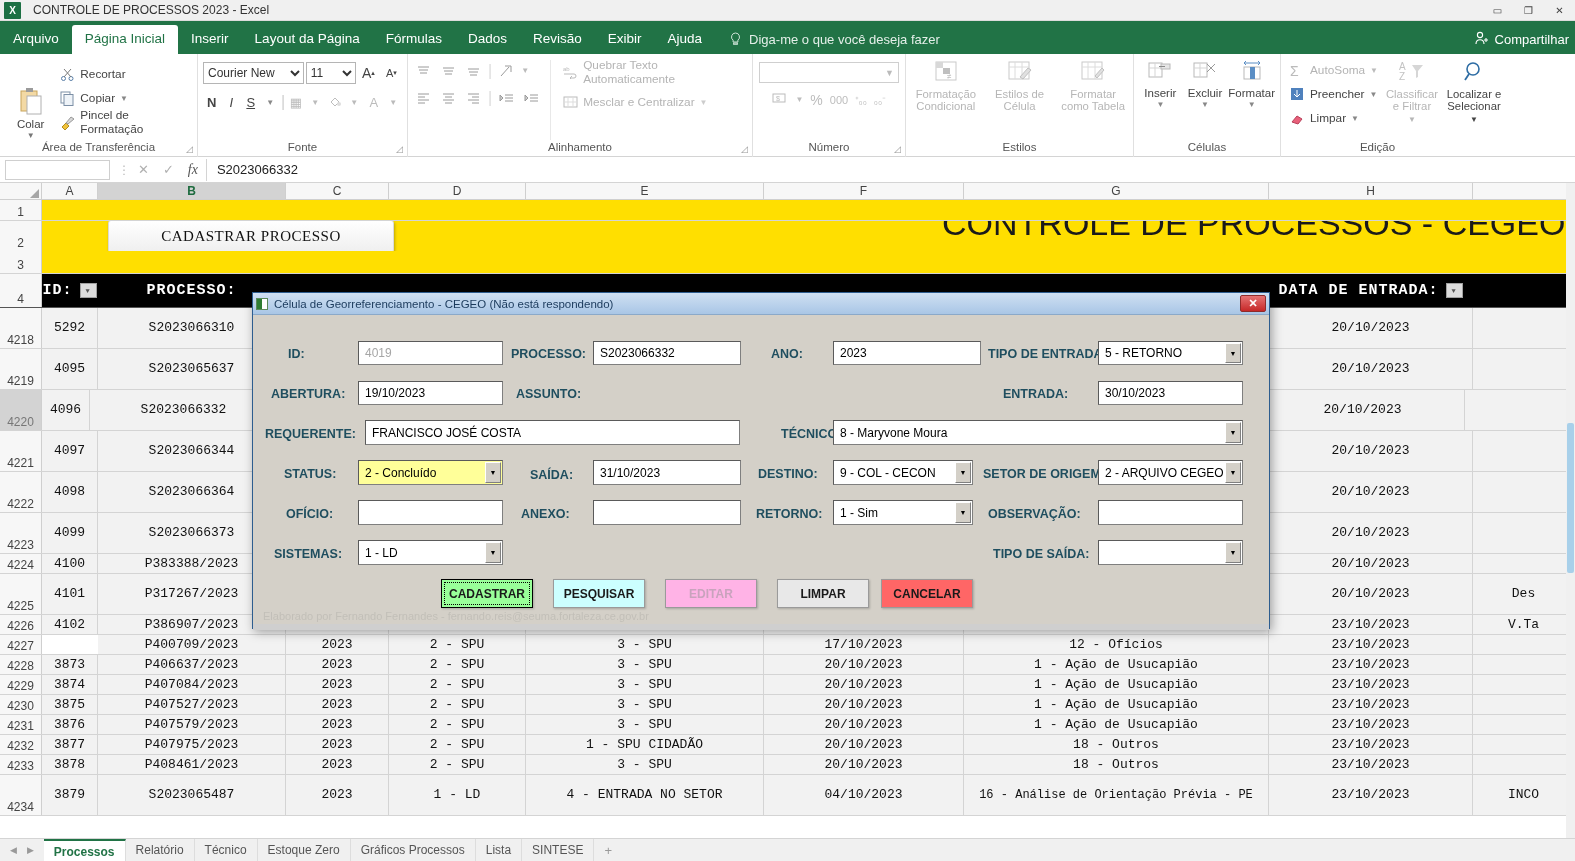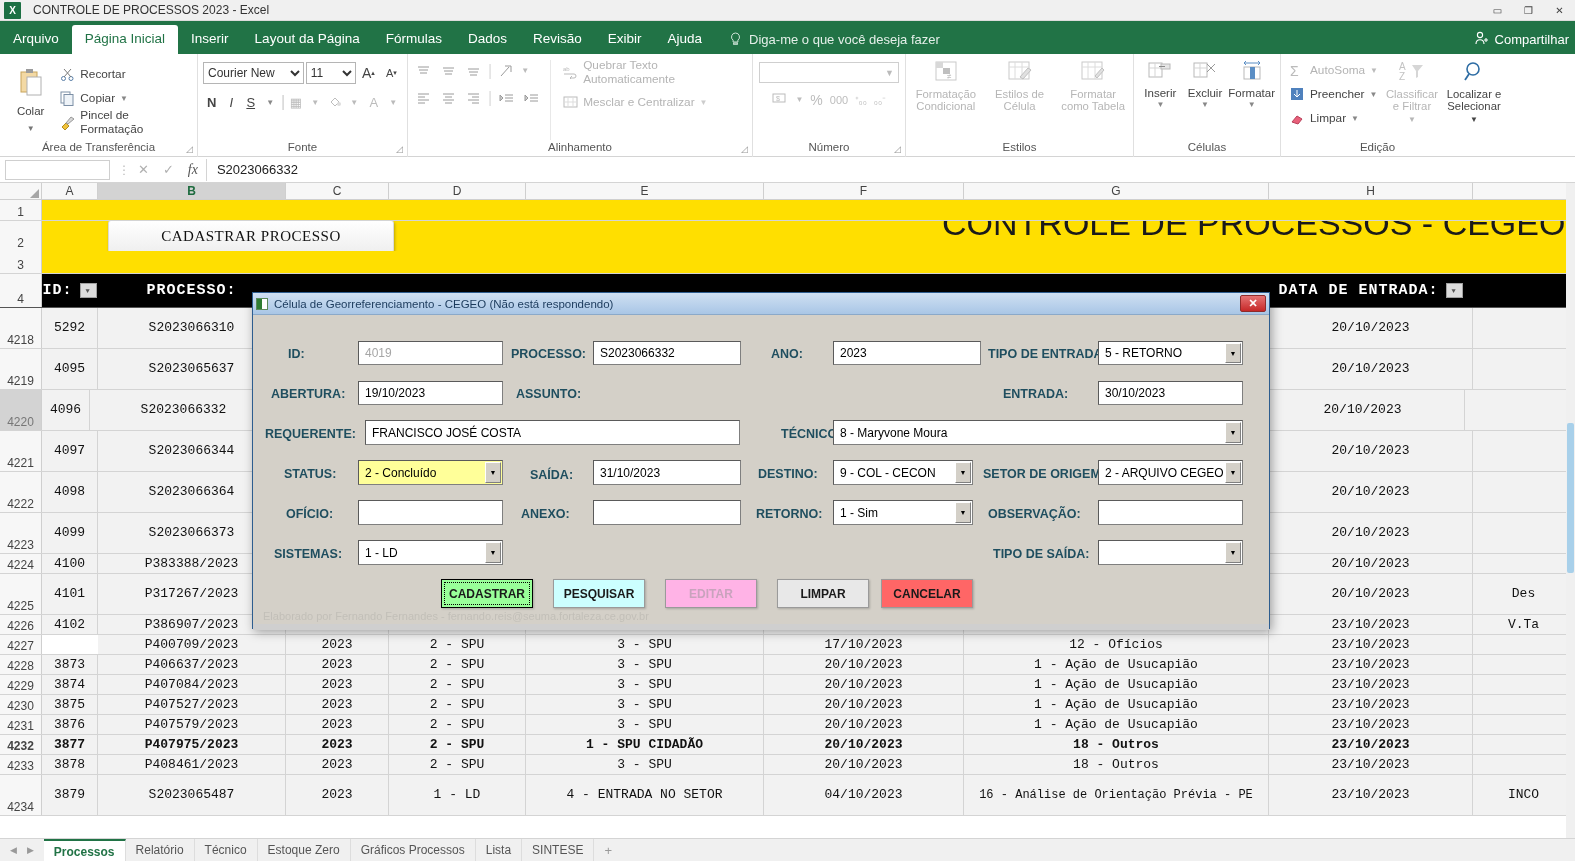--- a/index.html
+++ b/index.html
@@ -50,22 +50,22 @@
     display: flex; position: relative;
   }
   .rgroup { position: relative; height: 103px; border-right: 1px solid #e0e0e0; display: flex; flex-direction: column; }
   .rgroup-body { flex: 1; display: flex; padding: 4px 5px 0 5px; }
   .rgroup-label {
     font-size: 11.5px; color: #555; text-align: center; height: 17px; line-height: 15px;
     position: relative;
   }
   .rgroup-label .dlg { position: absolute; right: 4px; top: 2px; font-size: 9px; color: #999;}
 
-  .big-btn { display: flex; flex-direction: column; align-items: center; justify-content: center;
-    width: 54px; font-size: 11.5px; color: #444; gap: 7px; }
+  .big-btn { display: flex; flex-direction: column; align-items: center; justify-content: flex-end;
+    width: 54px; font-size: 11.5px; color: #444; gap: 1px; }
   .paste-ico { width: 28px; height: 30px; position: relative; }
   .small-item { display: flex; align-items: center; gap: 5px; font-size: 11.8px; color: #444; height: 24px; padding: 0 4px;}
   .small-item.dim { color: #b4b4b4; }
   .icn { width: 15px; height: 15px; display:inline-block; }
 
   select.fontsel, select.sizesel {
     font-family: "Liberation Sans", sans-serif; font-size: 12px; height: 22px;
     border: 1px solid #b5b5b5; background: #fff; color:#333;
   }
   .fmt-row { display: flex; align-items: center; gap: 2px; height: 26px; }
@@ -789,21 +789,21 @@
           <div class="cell" style="width: 56px;">3876</div>
           <div class="cell" style="width: 188px;">P407579/2023</div>
           <div class="cell" style="width: 103px;">2023</div>
           <div class="cell" style="width: 137px;">2 - SPU</div>
           <div class="cell" style="width: 238px;">3 - SPU</div>
           <div class="cell" style="width: 200px;">20/10/2023</div>
           <div class="cell" style="width: 305px;">1 - Ação de Usucapião</div>
           <div class="cell" style="width: 204px;">23/10/2023</div>
           <div class="cell" style="flex: 1 1 0%;"></div>
         </div>
-        <div class="xrow" style="height: 20px; font-weight: bold;">
+        <div class="xrow" style="height: 20px;">
           <div class="rh">4232</div>
           <div class="cell" style="width: 56px;">3877</div>
           <div class="cell" style="width: 188px;">P407975/2023</div>
           <div class="cell" style="width: 103px;">2023</div>
           <div class="cell" style="width: 137px;">2 - SPU</div>
           <div class="cell" style="width: 238px;">1 - SPU CIDADÃO</div>
           <div class="cell" style="width: 200px;">20/10/2023</div>
           <div class="cell" style="width: 305px;">18 - Outros</div>
           <div class="cell" style="width: 204px;">23/10/2023</div>
           <div class="cell" style="flex: 1 1 0%;"></div>

